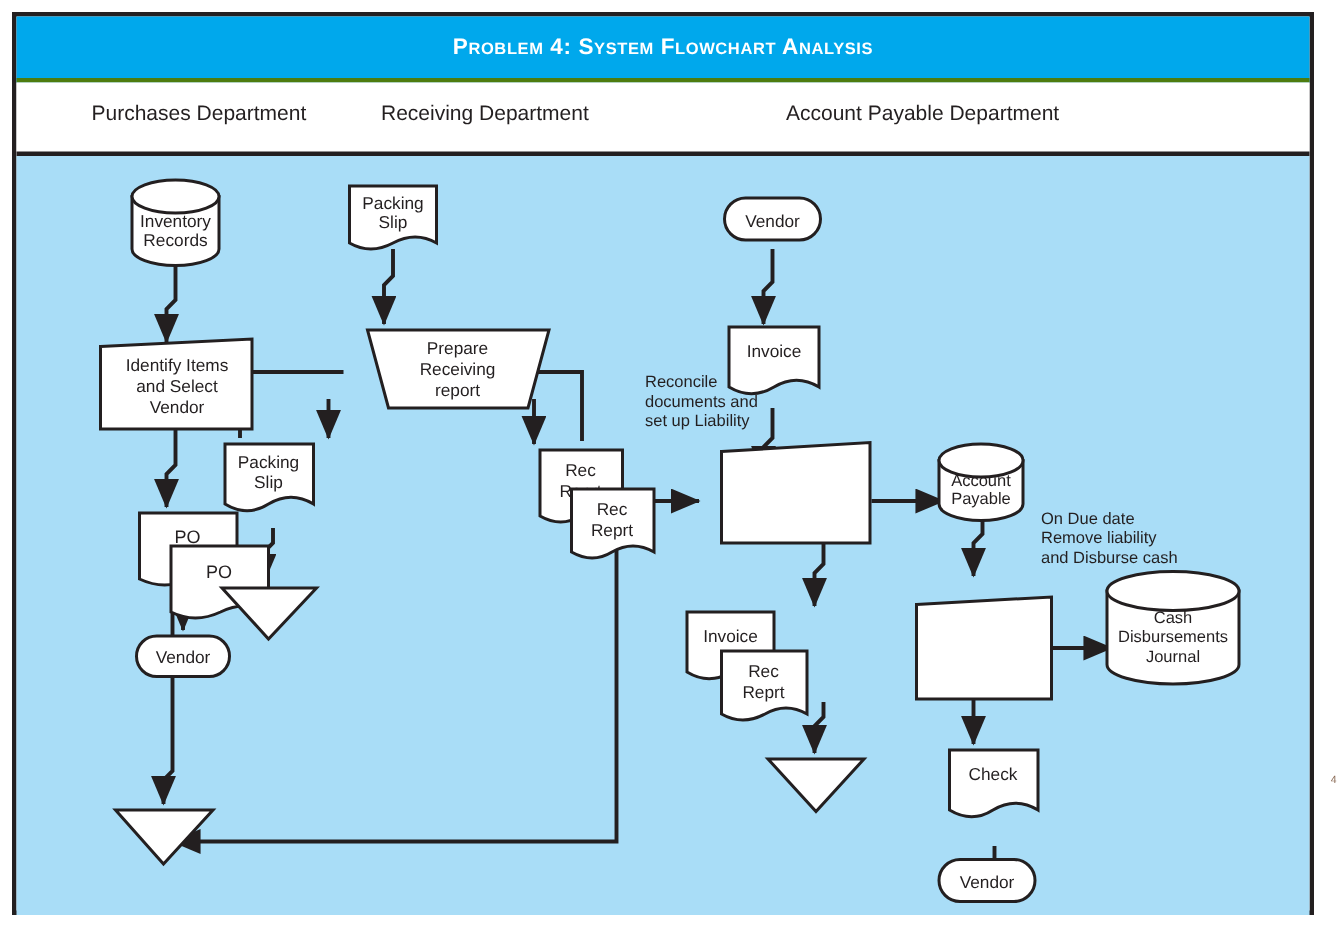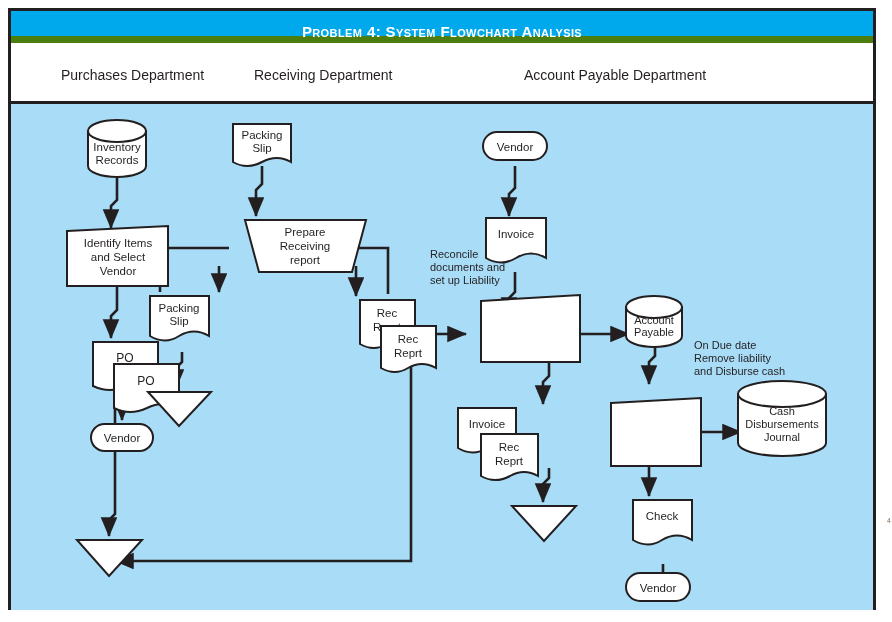--- a/index.html
+++ b/index.html
@@ -1,21 +1,21 @@
 <!DOCTYPE html>
 <html><head>
 <meta charset="utf-8">
 <style>
   html,body{margin:0;padding:0;background:#ffffff;}
   body{width:892px;height:622px;font-family:"Liberation Sans",sans-serif;overflow:hidden;}
   #frame{position:relative;width:892px;height:622px;box-sizing:border-box;}
   .card{position:absolute;left:8px;top:8px;width:868px;height:602px;box-sizing:border-box;
         border:3px solid #231f20;background:#ffffff;}
-  .titlebar{position:absolute;left:0;top:0;width:100%;height:32px;background:#00a8ec;
-            border-bottom:7px solid #4d7c0f;box-sizing:border-box;}
+  .titlebar{position:absolute;left:0;top:0;width:100%;height:44px;background:#00a8ec;
+            border-bottom:3px solid #4d7c0f;box-sizing:border-box;}
   .titletext{position:absolute;left:0;top:0;width:100%;height:41px;line-height:41px;
              text-align:center;color:#ffffff;font-weight:bold;font-size:15px;
              font-variant:small-caps;letter-spacing:.4px;}
   .deptbar{position:absolute;left:0;top:44px;width:100%;height:49px;background:#ffffff;
            border-bottom:3px solid #231f20;box-sizing:border-box;}
   .dept{position:absolute;top:12px;font-size:14px;color:#231f20;white-space:nowrap;}
   .canvas{position:absolute;left:0;top:93px;width:862px;height:506px;background:#a9ddf7;overflow:hidden;}
   svg{display:block;}
   .edge-note{position:absolute;right:1px;top:517px;font-size:7px;color:#8a6a55;}
   text{font-family:"Liberation Sans",sans-serif;fill:#231f20;}

